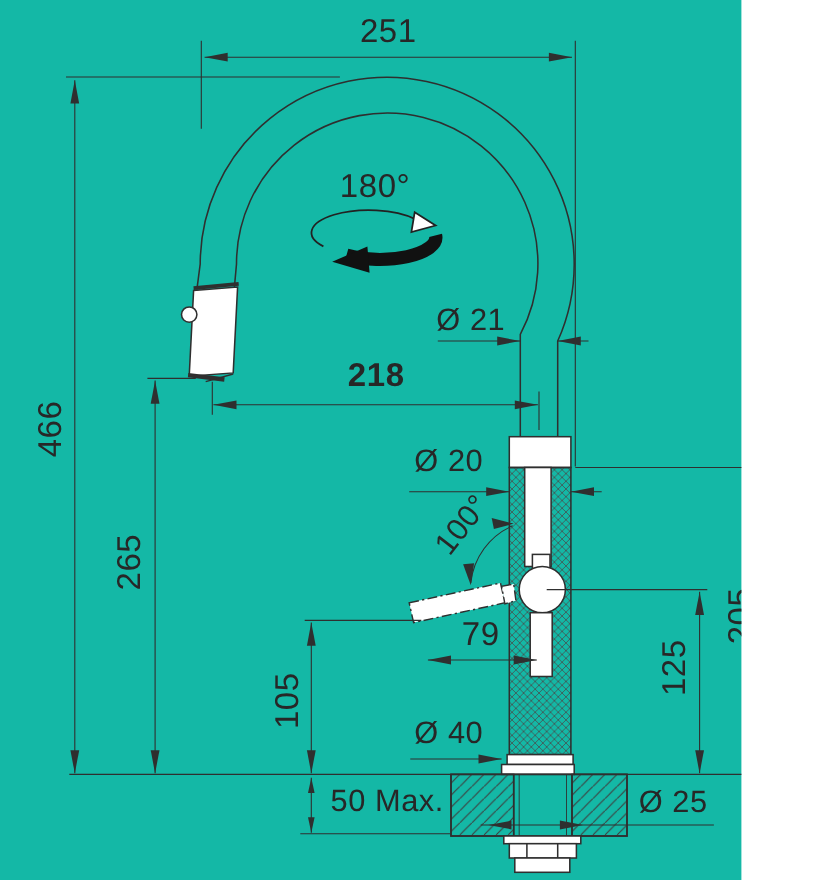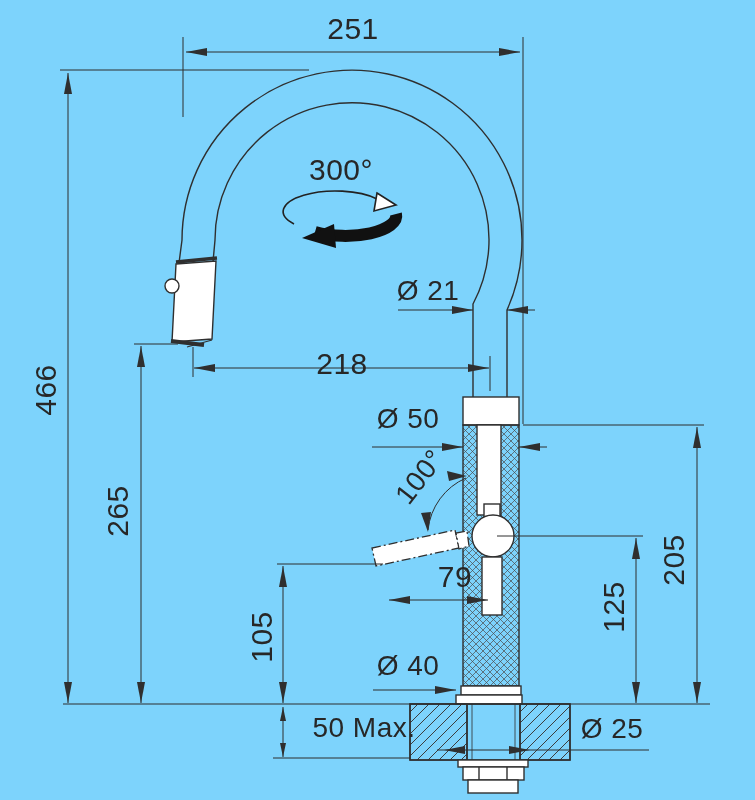--- a/index.html
+++ b/index.html
@@ -1,19 +1,19 @@
 <!DOCTYPE html>
 <html><head>
 <meta charset="utf-8">
 <style>
   html,body{margin:0;padding:0;background:#ffffff;}
   #stage{
     position:relative;
-    width:755px;height:800px;
-    background:#7dd3fc;
+    width:674px;height:800px;
+    background:#14b8a6;
     overflow:hidden;
     font-family:"Liberation Sans", sans-serif;
   }
   #drawing{position:absolute;left:0;top:0;}
   .lbl{
     position:absolute;
     font-size:30px;
     line-height:1;
     color:#272727;
     white-space:nowrap;
@@ -149,28 +149,28 @@
       <polygon points="283,707 280,721 286,721"></polygon>
         <polygon points="283,757 280,743 286,743"></polygon>
       <polygon points="444,750 465,746 465,754"></polygon>
         <polygon points="530,750 509,746 509,754"></polygon>
       <polygon points="467,476 447,471 449,481"></polygon>
         <polygon points="428,532 421,513 431,512"></polygon>
     </g>
   </svg>
 
   <div class="lbl" style="left:353px;top:29px;">251</div>
-  <div class="lbl" style="left:341px;top:170px;">300°</div>
+  <div class="lbl" style="left:341px;top:170px;">180°</div>
   <div class="lbl small" style="left:428px;top:291px;">Ø 21</div>
-  <div class="lbl" style="left:342px;top:364px;">218</div>
+  <div class="lbl" style="left:342px;top:342px;font-weight:bold;">218</div>
   <div class="lbl rot90" style="left:46px;top:390px;">466</div>
-  <div class="lbl small" style="left:408px;top:419px;">Ø 50</div>
+  <div class="lbl small" style="left:408px;top:419px;">Ø 20</div>
   <div class="lbl small rot52" style="left:420px;top:477px;">100°</div>
   <div class="lbl rot90" style="left:118px;top:511px;">265</div>
-  <div class="lbl" style="left:455px;top:577px;">79</div>
+  <div class="lbl" style="left:437px;top:577px;">79</div>
   <div class="lbl rot90" style="left:674px;top:560px;">205</div>
   <div class="lbl rot90" style="left:614px;top:607px;">125</div>
   <div class="lbl rot90" style="left:262px;top:637px;">105</div>
   <div class="lbl small" style="left:408px;top:666px;">Ø 40</div>
-  <div class="lbl small" style="left:364px;top:728px;text-align:center;">50 Max.</div>
+  <div class="lbl small" style="left:352px;top:728px;text-align:center;">50 Max.</div>
   <div class="lbl small" style="left:612px;top:729px;">Ø 25</div>
 
 </div>
 
 </body></html>

